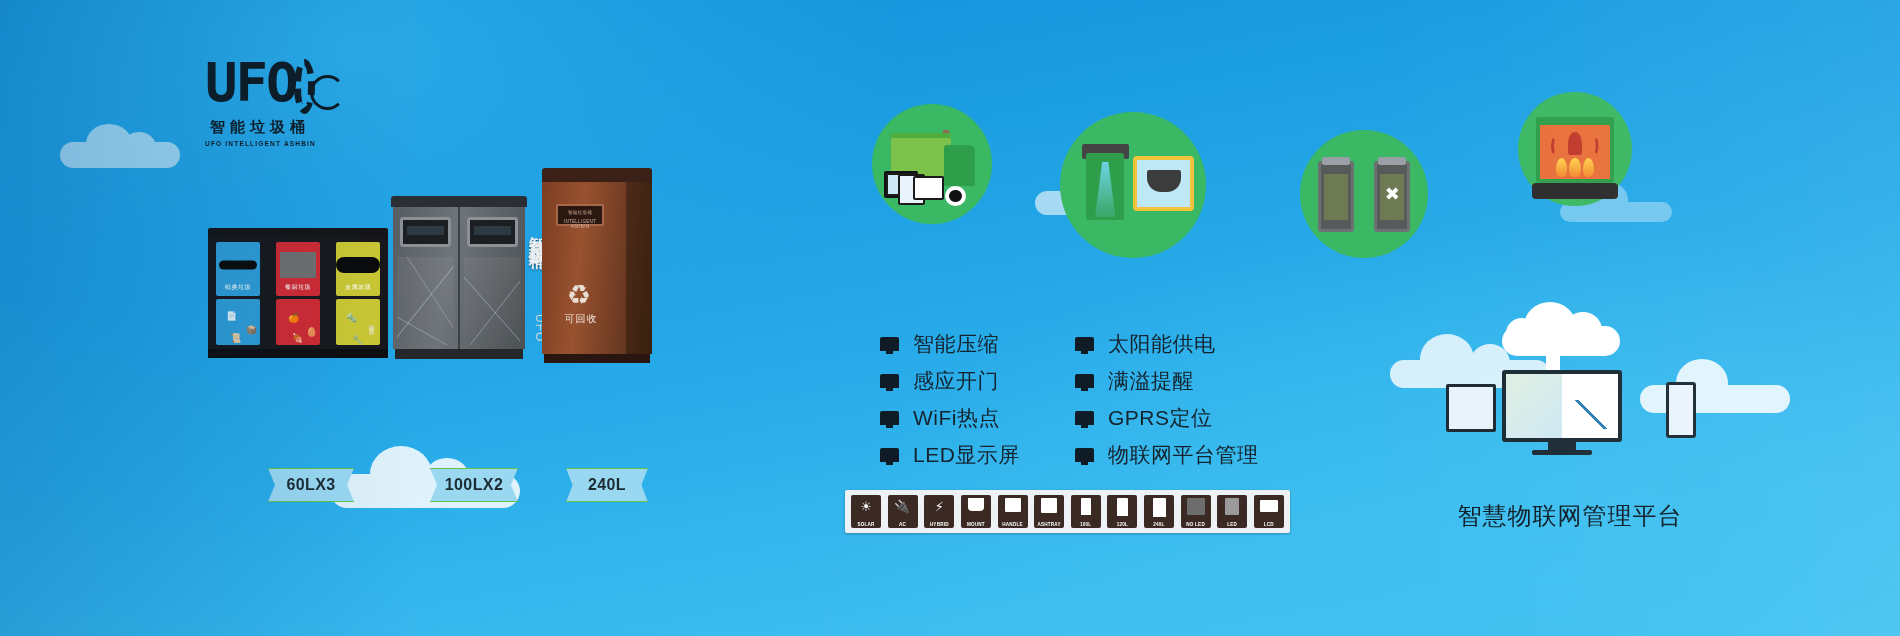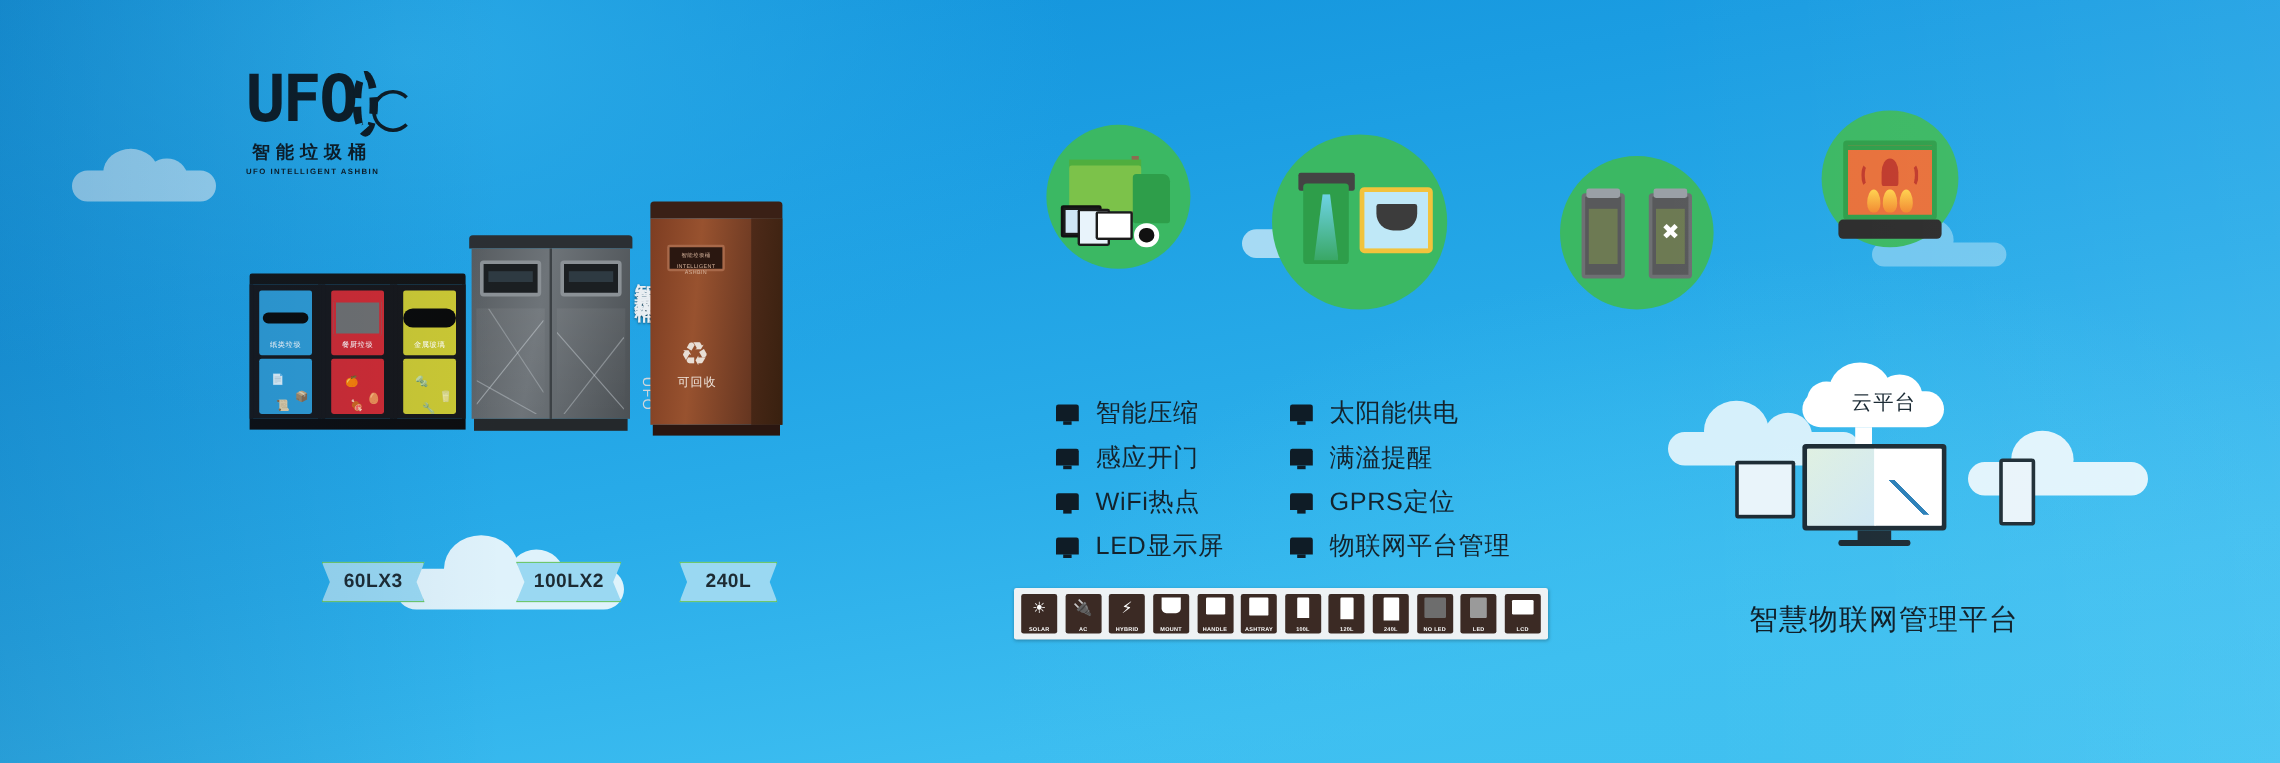--- a/index.html
+++ b/index.html
@@ -486,21 +486,20 @@
     </div>
   </div>
 
   <div id="cloudplat">
     <div class="cp-cloud">
       <div class="p" style="left:0;top:26px;width:118px;height:30px;border-radius:16px;"></div>
       <div class="p" style="left:22px;top:2px;width:52px;height:48px;"></div>
       <div class="p" style="left:62px;top:12px;width:38px;height:36px;"></div>
       <div class="p" style="left:4px;top:18px;width:32px;height:30px;"></div>
     </div>
-    <div class="cp-txt">云平台</div>
     <div class="cp-arrow">
         <i></i>
         <b></b>
       </div>
     <div class="cp-tab">
         <div class="s"></div>
       </div>
     <div class="cp-mon">
       <div class="scr">
           <span class="l"></span>

